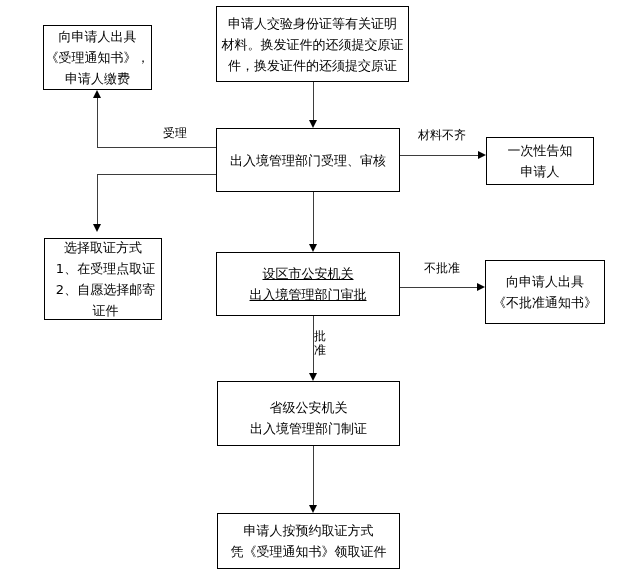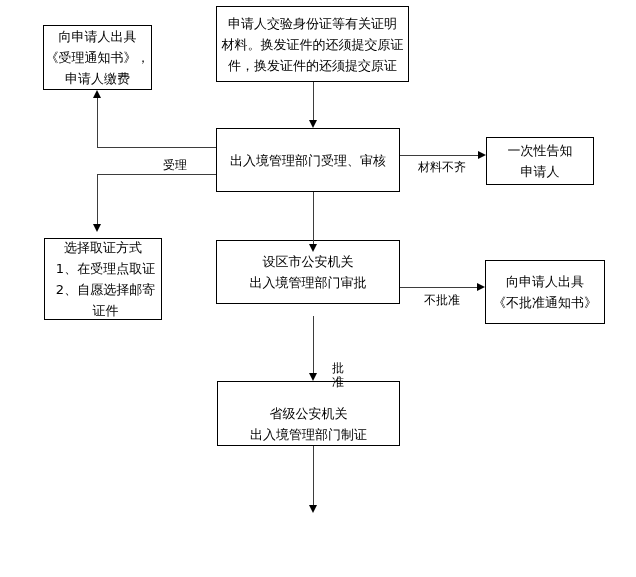--- a/index.html
+++ b/index.html
@@ -64,21 +64,20 @@
     border-top: 4px solid transparent;
     border-bottom: 4px solid transparent;
     border-left: 8px solid #000000;
   }
   .edge-label {
     position: absolute;
     font-size: 12px;
     line-height: 14px;
     color: #000000;
     white-space: nowrap;
-    margin-top: 32px;
   }
   .edge-label.vertical {
     width: 14px;
     white-space: normal;
     word-break: break-all;
     text-align: center;
   }
 </style>
 </head>
 <body>
@@ -106,35 +105,39 @@
     <div class="ln">申请人</div>
   </div>
 
   <div class="box" style="left:44px; top:232px; width:118px; height:82px;margin-top:6px;">
     <div class="ln">选择取证方式</div>
     <div class="ln left">1、在受理点取证</div>
     <div class="ln left">2、自愿选择邮寄</div>
     <div class="ln left">证件</div>
   </div>
 
-  <div class="box" style="left:216px; top:240px; width:184px; height:64px;">
+  <div class="box" style="left:216px; top:252px; width:184px; height:64px;text-decoration:underline;">
     <div class="ln">设区市公安机关</div>
     <div class="ln">出入境管理部门审批</div>
   </div>
 
   <div class="box" style="left:485px; top:260px; width:120px; height:64px;">
     <div class="ln">向申请人出具</div>
     <div class="ln">《不批准通知书》</div>
   </div>
 
-  <div class="box" style="left:217px; top:381px; width:183px; height:65px; justify-content:flex-end; padding-top:8px;">
+  <div class="box" style="left:217px; top:381px; width:183px; height:65px; justify-content:center; padding-top:8px;">
     <div class="ln">省级公安机关</div>
     <div class="ln">出入境管理部门制证</div>
   </div>
 
+  <div class="box" style="left:217px; top:513px; width:183px; height:56px;">
+    <div class="ln">申请人按预约取证方式</div>
+    <div class="ln">凭《受理通知书》领取证件</div>
+  </div>
 
   <div class="vline" style="left:313px; top:82px; height:40px;"></div>
   <div class="arr arr-down" style="left:309px; top:120px;"></div>
 
   <div class="hline" style="left:97px; top:147px; width:119px;"></div>
   <div class="vline" style="left:97px; top:96px; height:51px;"></div>
   <div class="arr arr-up" style="left:93px; top:90px;"></div>
   <div class="edge-label" style="left:163px; top:126px;">受理</div>
 
   <div class="hline" style="left:97px; top:174px; width:119px;"></div>
@@ -147,18 +150,18 @@
 
   <div class="vline" style="left:313px; top:192px; height:53px;"></div>
   <div class="arr arr-down" style="left:309px; top:244px;"></div>
 
   <div class="hline" style="left:400px; top:287px; width:78px;"></div>
   <div class="arr arr-right" style="left:477px; top:283px;"></div>
   <div class="edge-label" style="left:424px; top:261px;">不批准</div>
 
   <div class="vline" style="left:313px; top:316px; height:58px;"></div>
   <div class="arr arr-down" style="left:309px; top:373px;"></div>
-  <div class="edge-label vertical" style="left:331px; top:329px;">批准</div>
+  <div class="edge-label vertical" style="left:313px; top:329px;">批准</div>
 
   <div class="vline" style="left:313px; top:446px; height:60px;"></div>
   <div class="arr arr-down" style="left:309px; top:505px;"></div>
 
 </div>
 
 </body></html>

